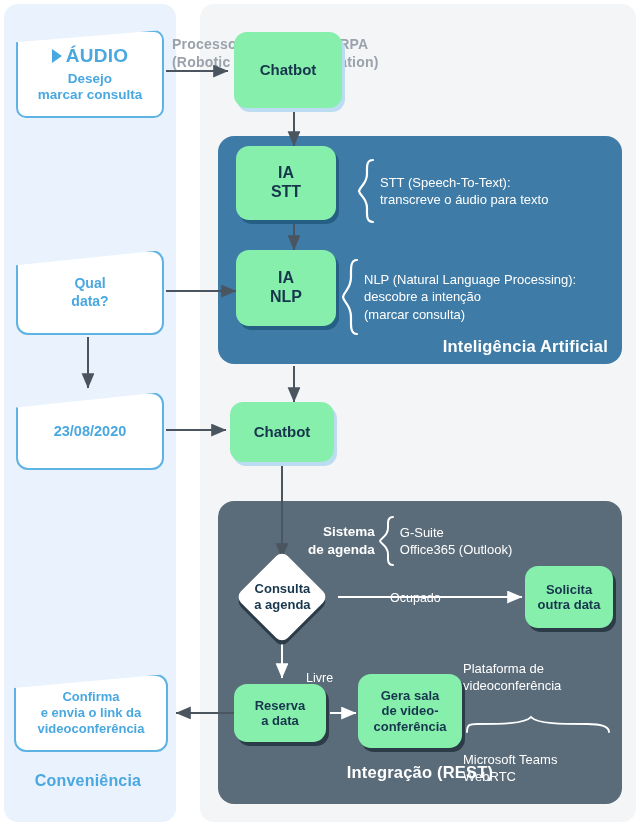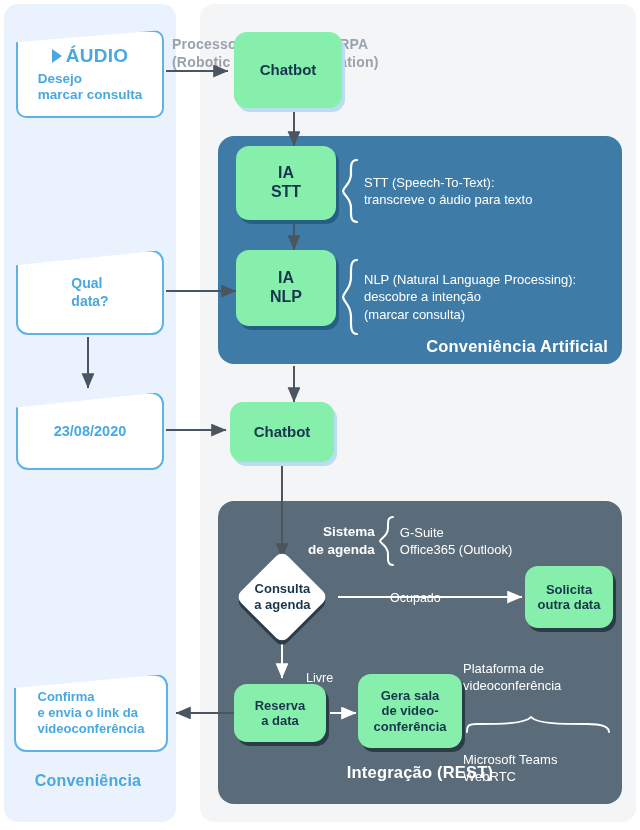--- a/index.html
+++ b/index.html
@@ -69,21 +69,21 @@
   .shadow-ai   { box-shadow: 3px 4px 0 0 #255f83; }
 
   
   .bubble {
     position: absolute;
     box-sizing: border-box;
     background: #ffffff;
     border: 2.5px solid #5eb3e4;
     color: #4aa8e0;
     font-weight: bold;
-    text-align: left;
+    text-align: center;
     display: flex;
     flex-direction: column;
     align-items: center;
     justify-content: center;
     line-height: 1.25;
     white-space: pre-line;
     border-radius: 12px;
   }
 
   .bubble-audio {
@@ -231,23 +231,23 @@
 </style>
 </head>
 <body>
 
 <div id="stage">
 
   <div class="panel" id="panel-convenience"></div>
   <div class="panel" id="panel-rpa"></div>
 
   <div class="panel" id="panel-ai">
-    <div class="panel-label" id="label-ai">Conveniência Artificial</div>
-
-    <div class="annot" style="left:122px; top:22px;">
+    <div class="panel-label" id="label-ai">Inteligência Artificial</div>
+
+    <div class="annot" style="left:122px; top:22px;padding-left:16px;">
       <svg class="brace" width="20" height="66" viewBox="0 0 20 66">
         <path d="M17 2 C10 2 11 9 11 16 C11 26 4 28 3 33 C4 38 11 40 11 50 C11 57 10 64 17 64" fill="none" stroke="#ffffff" stroke-width="2.2" stroke-linecap="round"></path>
       </svg>
       <div class="annot-text">STT (Speech-To-Text):
 transcreve o áudio para texto</div>
     </div>
 
     <div class="annot" style="left:122px; top:122px;">
       <svg class="brace" width="20" height="78" viewBox="0 0 20 78">
         <path d="M17 2 C10 2 11 11 11 19 C11 31 4 33 3 39 C4 45 11 47 11 59 C11 67 10 76 17 76" fill="none" stroke="#ffffff" stroke-width="2.2" stroke-linecap="round"></path>

